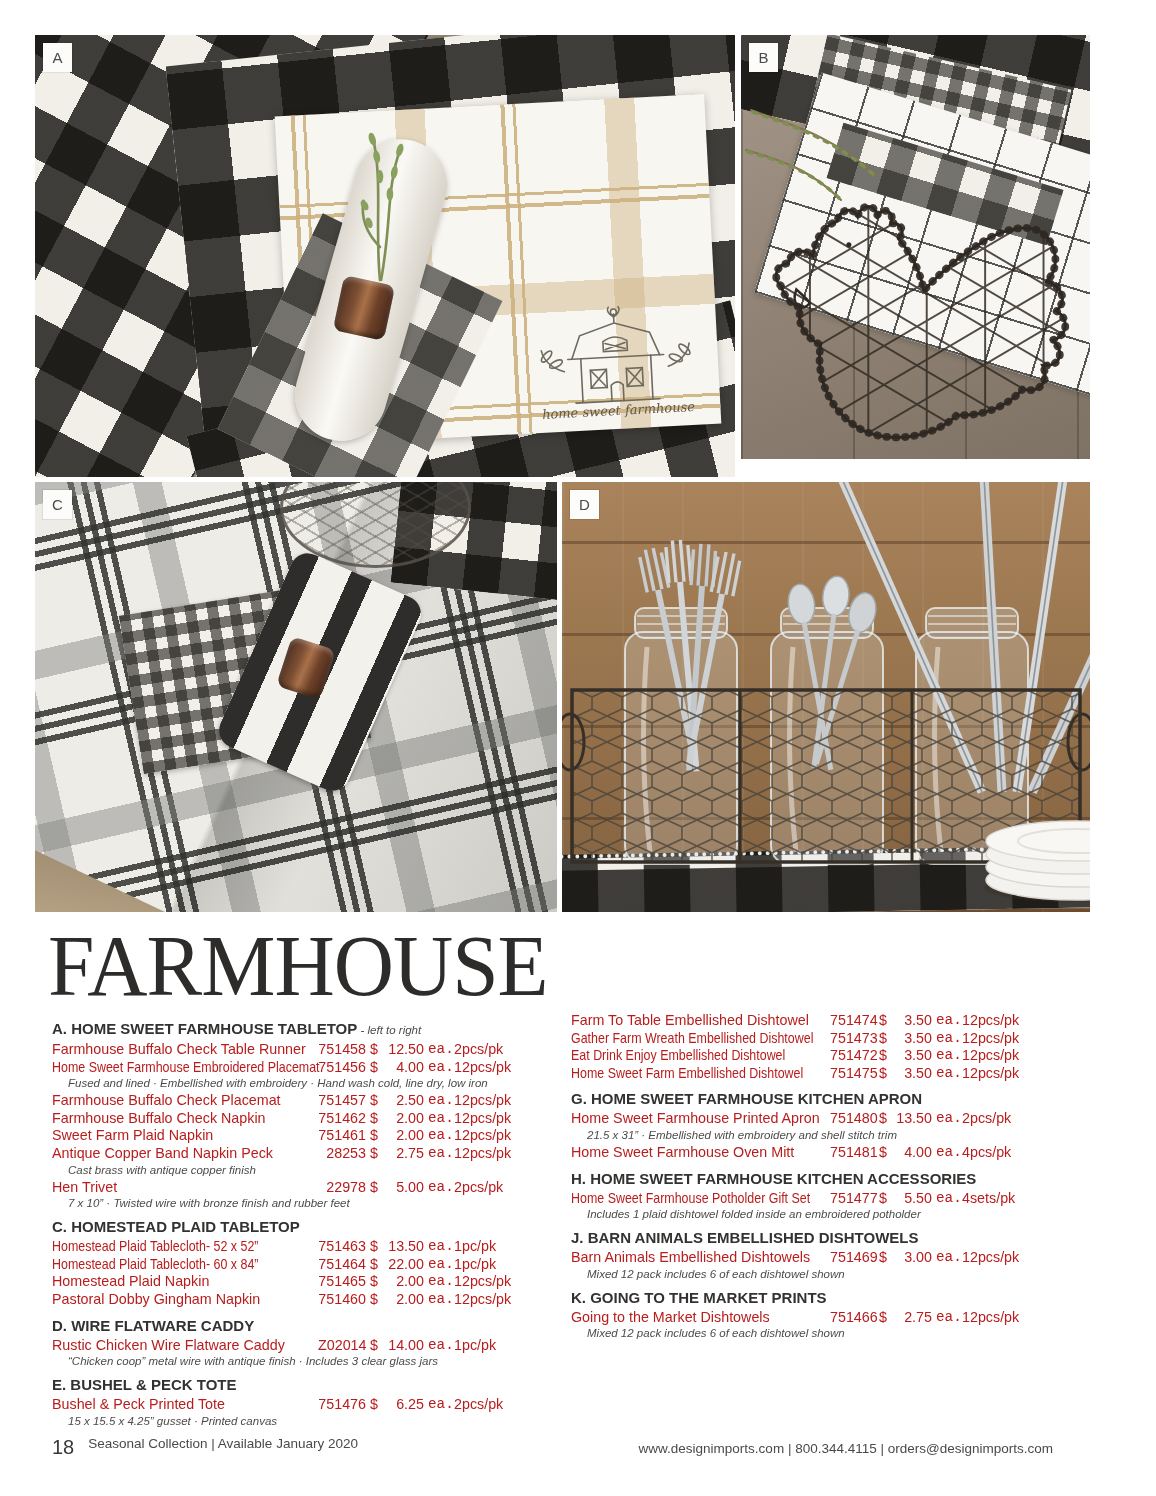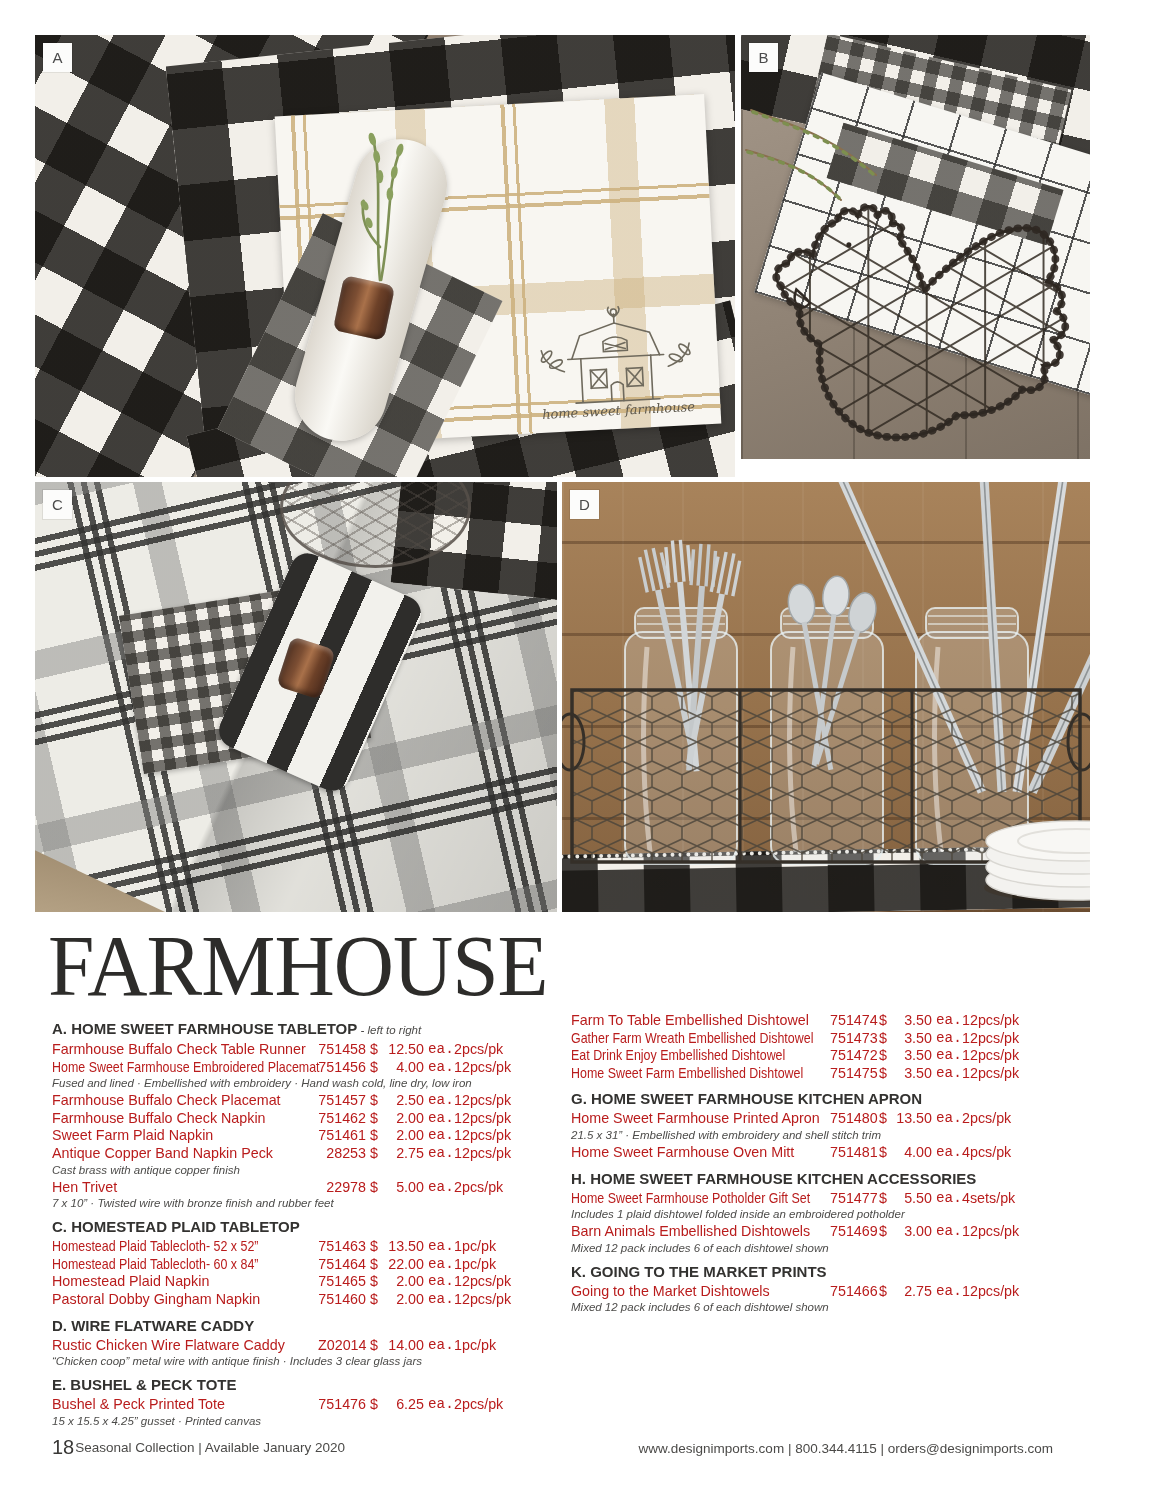--- a/index.html
+++ b/index.html
@@ -73,23 +73,23 @@
     grid-template-columns:var(--nameW) var(--skuW) 14px var(--amtW) 30px 1fr;
     font-size:14.3px;line-height:17.6px;color:#b91c1c;
   }
   .c-name{white-space:nowrap;overflow:visible;}
   .c-name.condense{transform:scaleX(.87);transform-origin:left;}
   .c-sku{text-align:right;}
   .c-dollar{text-align:left;padding-left:4px;}
   .c-amt{text-align:right;}
   .c-unit{padding-left:4px;font-family:Liberation Mono, monospace;}
   .c-pack{text-align:left;}
-  .row-note{font-size:11.5px;font-style:italic;color:#4c4b49;line-height:13px;margin:1px 0 2px;}
+  .row-note{font-size:11.5px;font-style:italic;color:#4c4b49;line-height:13px;margin:1px 16px 2px;}
   
-  .footer-left{position:absolute;left:52px;top:1436px;display:flex;align-items:center;gap:1px;}
+  .footer-left{position:absolute;left:52px;top:1436px;display:flex;align-items:flex-start;gap:14px;}
   .pagenum{font-size:20px;color:#393836;}
   .foot-text{font-size:13.5px;color:#4b4a48;}
   .footer-right{position:absolute;top:1441px;right:103px;font-size:13.5px;color:#4b4a48;}
   svg{overflow:visible;}
   .embroidery-text{font-family:"DejaVu Serif", serif;font-style:italic;font-size:13px;fill:#5e594e;}
 </style>
 </head>
 <body>
 
 <div class="photo woodA" style="left:35px;top:35px;width:700px;height:442px;">
@@ -471,20 +471,21 @@
         <div class="c-name condense">Home Sweet Farmhouse Potholder Gift Set</div>
         <div class="c-sku">751477</div>
         <div class="c-dollar">$</div>
         <div class="c-amt">5.50</div>
         <div class="c-unit">ea.</div>
         <div class="c-pack">4sets/pk</div>
       </div>
       <div class="row-note">Includes 1 plaid dishtowel folded inside an embroidered potholder</div>
     </div>
     <div class="section">
+      <div class="sec-heading"><span>J. BARN ANIMALS EMBELLISHED DISHTOWELS</span></div>
       <div class="row">
         <div class="c-name">Barn Animals Embellished Dishtowels</div>
         <div class="c-sku">751469</div>
         <div class="c-dollar">$</div>
         <div class="c-amt">3.00</div>
         <div class="c-unit">ea.</div>
         <div class="c-pack">12pcs/pk</div>
       </div>
       <div class="row-note">Mixed 12 pack includes 6 of each dishtowel shown</div>
     </div>

